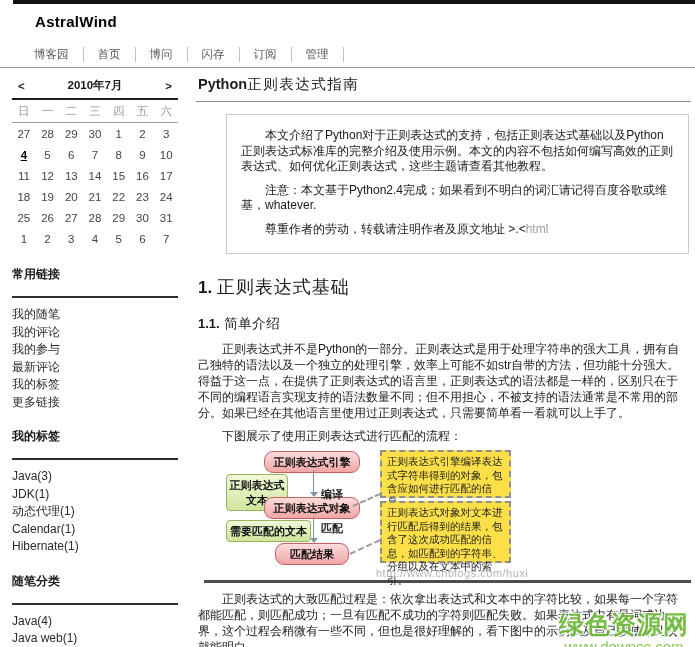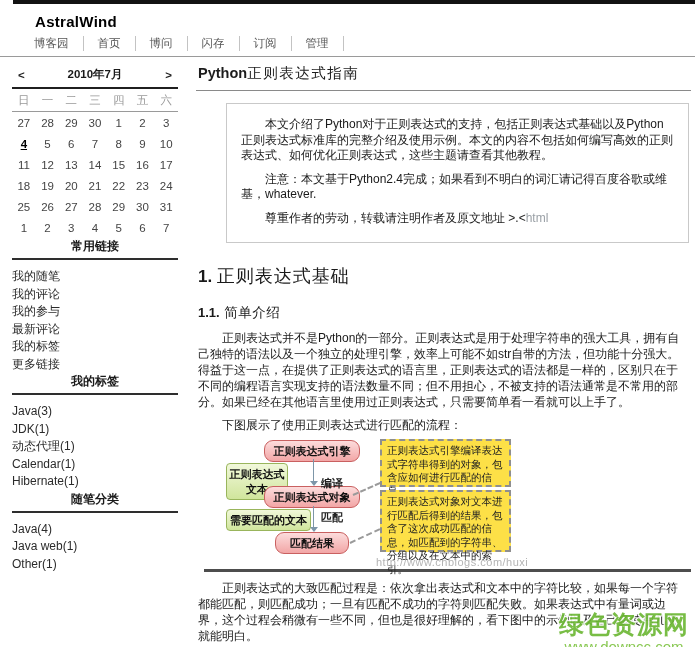--- a/index.html
+++ b/index.html
@@ -4,36 +4,36 @@
 <style>
   * { box-sizing: border-box; }
   html,body { margin:0; padding:0; }
   body {
     width:695px; height:647px; overflow:hidden; position:relative;
     background:#fff; color:#1a1a1a;
     font-family:"Liberation Sans","DejaVu Sans",sans-serif;
   }
   .topbar { position:absolute; top:0; left:13px; right:0; height:4px; background:#121212; }
   .site-title { padding:13px 0 0 35px; font-size:15px; font-weight:bold; color:#000; letter-spacing:.3px; }
-  .nav { display:flex; align-items:center; border-bottom:1px solid #9a9a9a; height:27px; padding-left:20px; }
+  .nav { display:flex; align-items:center; margin-top:11px; border-bottom:1px solid #9a9a9a; height:27px; padding-left:20px; }
   .nav .nav-item { font-size:11.5px; color:#555; padding:0 14px; border-right:1px solid #c3c3c3; line-height:15px; cursor:pointer; }
 
   .layout { display:flex; }
   .sidebar { width:188px; flex-shrink:0; padding:4px 10px 0 12px; }
   .main { flex:1; padding:0 4px 0 8px; }
 
   
   .cal-head { display:flex; justify-content:space-between; align-items:center; font-size:11.5px; font-weight:bold; padding:6px 6px 5px; border-bottom:2px solid #1f1f1f; }
   .cal-nav { cursor:pointer; color:#222; }
   .cal-weekdays, .cal-grid { display:grid; grid-template-columns:repeat(7,1fr); text-align:center; }
   .cal-weekdays { color:#999; font-size:11.5px; padding:4px 0 3px; border-bottom:1px solid #9a9a9a; }
   .cal-grid .cal-cell { font-size:11.5px; color:#444; padding:4.5px 0; cursor:pointer; }
   .cal-grid .cal-cell.today { font-weight:bold; text-decoration:underline; color:#000; }
 
-  .side-sec-title { text-align:center; font-weight:bold; font-size:12px; padding-bottom:3px; border-bottom:2px solid #2e2e2e; }
+  .side-sec-title { font-weight:bold; font-size:12px; margin-top:17px; padding-bottom:13px; border-bottom:2px solid #2e2e2e; }
   .side-list { padding:8px 0 0; margin:0; }
   .side-list .side-link { font-size:12px; color:#2b2b2b; line-height:17.5px; cursor:pointer; }
 
   
   .article-title { font-size:14.5px; border-bottom:1px solid #8a8a8a; padding:7px 0 7px 2px; color:#1c1c1c; }
   .article-title .en { font-weight:bold; }
   .article-title .zh { letter-spacing:1.5px; }
   .intro-box { border:1px solid #c9c9c9; margin:12px 2px 0 30px; padding:5px 14px 8px; font-size:12px; }
   .intro-box p { text-indent:2em; margin:8px 0; line-height:15.5px; }
   .link-frag { color:#9aa0a6; }

